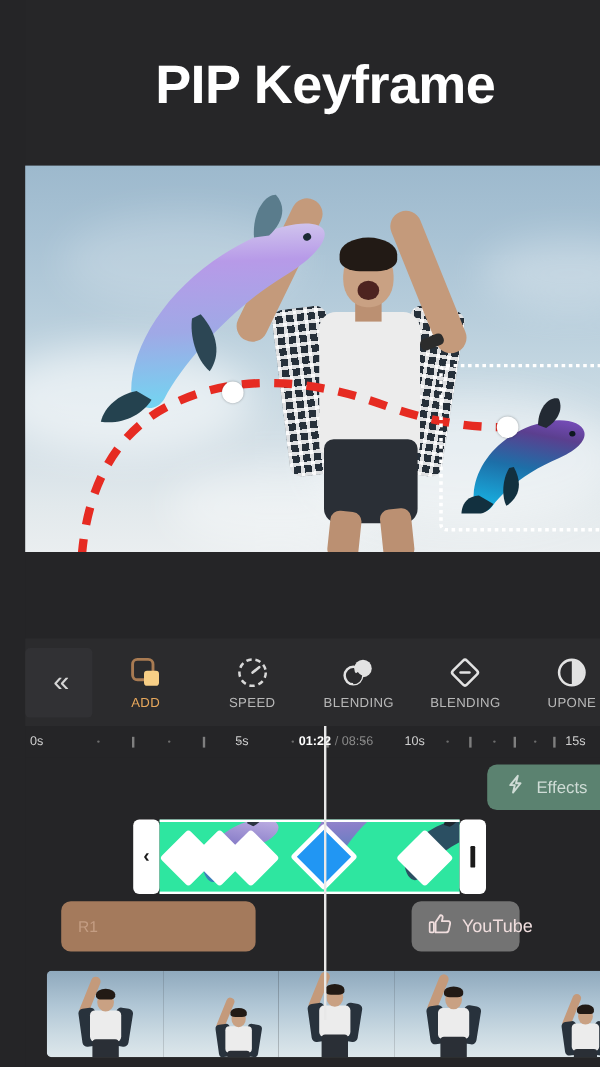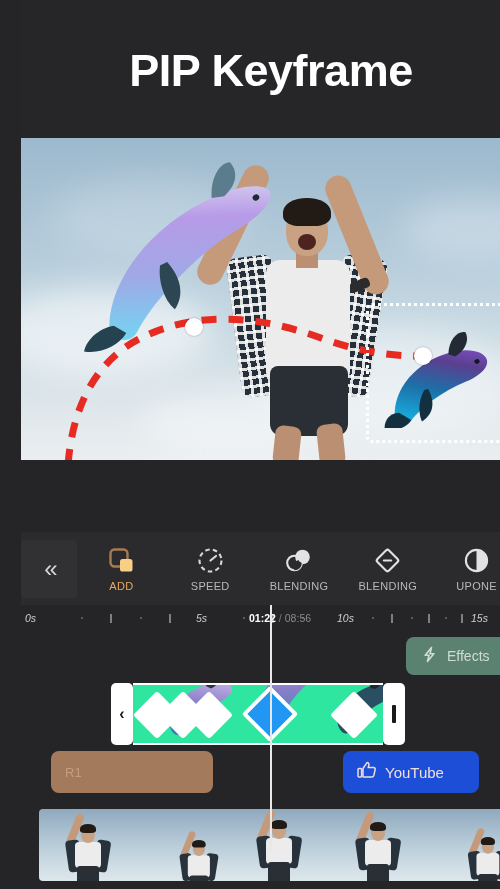--- a/index.html
+++ b/index.html
@@ -109,21 +109,21 @@
   }
   .tool .ic { width:30px; height:30px; display:flex; align-items:center; justify-content:center; }
   .tool .lb { font-size:11px; color:#b9b9b9; letter-spacing:.3px; }
   .tool.active .lb { color:#e8a85c; }
 
   
   .ruler {
     position:absolute; top:605px; left:0; width:500px; height:26px;
     background:#252527; color:#b4b4b4; font-size:10.5px;
   }
-  .ruler .tick { position:absolute; top:0; height:26px; display:flex; align-items:center;font-style:italic; }
+  .ruler .tick { position:absolute; top:0; height:26px; display:flex; align-items:center; }
   .tick-major { color:#cfcfcf; }
   .tick-line { position:absolute; top:9px; width:1.5px; height:9px; background:#7f7f7f; }
   .tick-dot  { position:absolute; top:12px; width:2px; height:2px; background:#6d6d6d; border-radius:50%; }
   .timecode { position:absolute; top:0; height:26px; display:flex; align-items:center; gap:3px; font-size:10.5px; }
   .tc-cur { color:#ffffff; font-weight:bold; }
   .tc-sep { color:#7a7a7a; }
   .tc-tot { color:#8a8a8a; }
 
   
   .timeline { position:absolute; top:631px; left:0; width:500px; height:258px; background:#252527; }
@@ -159,22 +159,22 @@
     background:#2196f3; border:4px solid #ffffff; width:40px; height:40px; top:9px;
   }
 
   .row2 { position:absolute; left:12px; top:120px; width:500px; height:44px; }
   .track-r1 {
     position:absolute; left:18px; top:0; width:162px; height:42px;
     background:#a47a5c; border-radius:8px; display:flex; align-items:center; padding-left:14px;
   }
   .track-r1 .lb { color:#c49d83; font-size:13px; }
   .track-yt {
-    position:absolute; left:310px; top:0; width:136px; height:42px;
-    background:#1d4ed8; border-radius:8px; display:flex; align-items:center; gap:8px; padding-left:14px;text-align:center;
+    position:absolute; left:310px; top:0; width:90px; height:42px;
+    background:#737373; border-radius:8px; display:flex; align-items:center; gap:8px; padding-left:14px;text-align:center;
   }
   .track-yt .lb { color:#f0dede; font-size:15px; }
 
   .film-row { position:absolute; left:18px; top:178px; width:482px; height:72px; display:flex; overflow:hidden; }
   .frame { width:96.5px; height:72px; position:relative; overflow:hidden; flex:0 0 96.5px;
            background: linear-gradient(to bottom,#8fa9bd 0%,#b0c6d5 40%,#ccdbe3 75%,#dde7eb 100%); }
   .frame:first-child { border-radius:4px 0 0 4px; }
   .frame .fig { position:absolute; left:26px; top:10px; width:44px; height:62px; }
   .fg-head { position:absolute; left:16px; top:8px; width:14px; height:16px; background:#c9a183; border-radius:50%; }
   .fg-hair { position:absolute; left:15px; top:5px; width:16px; height:9px; background:#221a15; border-radius:50% 50% 30% 30%; }

